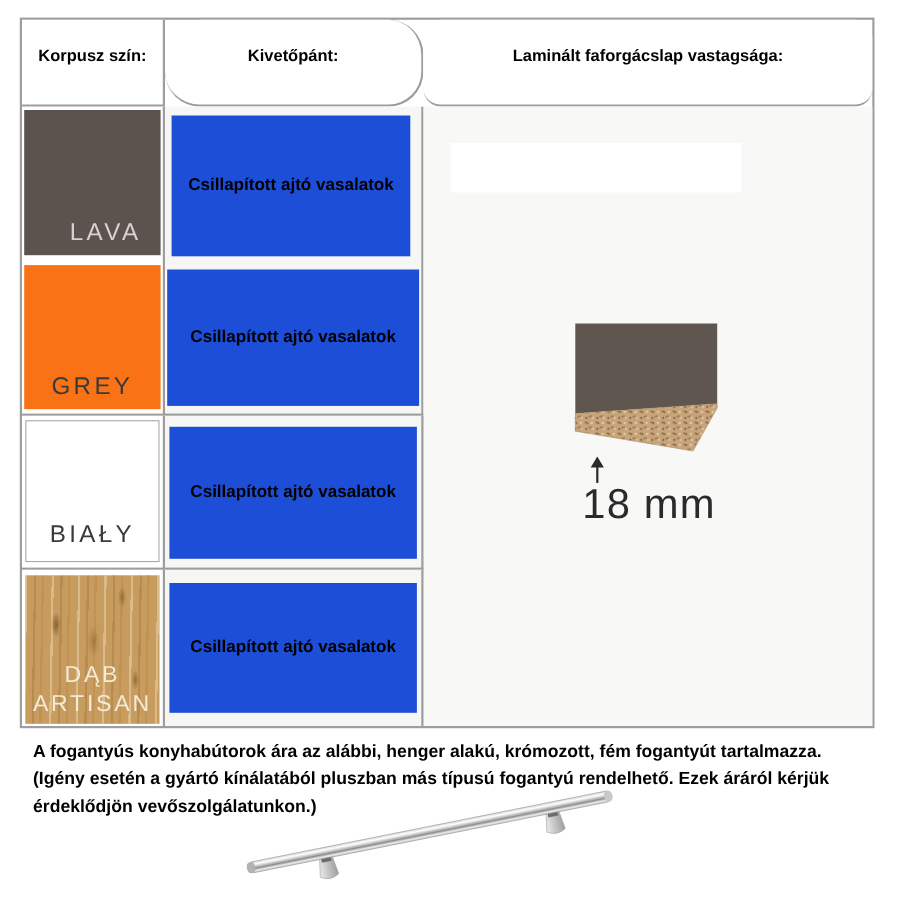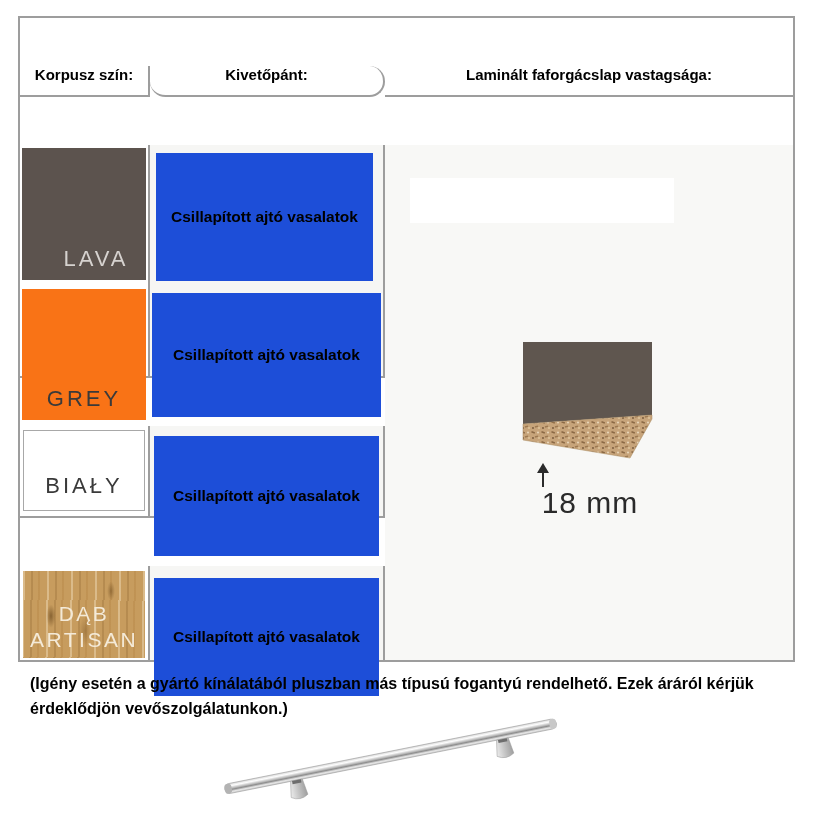--- a/index.html
+++ b/index.html
@@ -8,21 +8,21 @@
     font-family:"Liberation Sans", sans-serif;
     position:relative;overflow:hidden;
   }
   
   .spec-table{
     position:absolute;left:18px;top:16px;width:777px;height:646px;
     box-sizing:border-box;border:2px solid #9d9d9d;background:#ffffff;
     display:grid;grid-template-columns:130px 235px 1fr;
     grid-template-rows:79px 281px 140px 1fr;
   }
-  .cell{position:relative;box-sizing:border-box;background:#ffffff;margin-top:48px;}
+  .cell{position:relative;box-sizing:border-box;background:#ffffff;}
   .b-r{border-right:2px solid #9d9d9d;}
   .b-b{border-bottom:2px solid #9d9d9d;}
   .head{display:flex;align-items:center;justify-content:center;
         font-weight:bold;font-size:15px;color:#000;padding-bottom:12px;text-align:center;}
   .hinge-bg{background:#f6f6f4;}
   .c3-bg{background:#f8f8f6;}
   
   .swatch{position:relative;margin:0 2px;}
   .sw-label{position:absolute;left:0;right:0;bottom:8px;text-align:center;
             font-size:22px;font-weight:300;letter-spacing:3px;}
@@ -52,41 +52,41 @@
             font-weight:bold;font-size:15.5px;color:#000;text-align:center;}
   .hb1{left:6px;right:10px;top:8px;height:128px;}
   .hb2{left:2px;right:2px;top:148px;height:124px;}
   .hb3{left:4px;right:4px;top:10px;height:120px;}
   .hb4{left:4px;right:4px;top:12px;height:118px;}
   
   .blankbox{position:absolute;left:25px;top:33px;width:264px;height:45px;background:#ffffff;}
   .board{position:absolute;left:136px;top:195px;}
   .arrow{position:absolute;left:151px;top:318px;}
   .mm{position:absolute;left:140px;top:341px;width:130px;text-align:center;
-      font-size:30px;color:#2a2a2a;letter-spacing:1px;}
+      font-size:38px;color:#2a2a2a;letter-spacing:1px;}
   
   .footer{position:absolute;left:30px;top:671px;width:785px;
           font-weight:bold;font-size:16px;color:#000;line-height:1.57;}
   .footer div{white-space:nowrap;}
   .handle{position:absolute;left:215px;top:718px;}
 </style>
 </head>
 <body>
 
 <div>
 
   <div class="spec-table">
 
     <div class="cell head b-r b-b" style="grid-column:1;grid-row:1;">
       <span>Korpusz szín:</span>
     </div>
     <div class="cell head b-r b-b" style="grid-column:2;grid-row:1;border-radius:32px;">
       <span>Kivetőpánt:</span>
     </div>
-    <div class="cell head b-b" style="grid-column:3;grid-row:1;">
+    <div class="cell head b-b" style="grid-column:3;grid-row:1;border-radius:16px;">
       <span>Laminált faforgácslap vastagsága:</span>
     </div>
 
     <div class="cell b-r b-b" style="grid-column:1;grid-row:2;">
       <div class="swatch lava">
         <span class="sw-label">LAVA</span>
       </div>
       <div class="swatch greysw">
         <span class="sw-label">GREY</span>
       </div>
@@ -144,20 +144,21 @@
     </div>
     <div class="cell hinge-bg b-r" style="grid-column:2;grid-row:4;">
       <div class="hingebox hb4">
         <span>Csillapított ajtó vasalatok</span>
       </div>
     </div>
 
   </div>
 
   <div class="footer">
+    <div>A fogantyús konyhabútorok ára az alábbi, henger alakú, krómozott, fém fogantyút tartalmazza.</div>
     <div>(Igény esetén a gyártó kínálatából pluszban más típusú fogantyú rendelhető. Ezek áráról kérjük</div>
     <div>érdeklődjön vevőszolgálatunkon.)</div>
   </div>
 
   <svg class="handle" width="370" height="100" viewBox="0 0 370 100">
     <defs>
       <linearGradient id="chrome" x1="0" y1="0" x2="0" y2="1">
         <stop offset="0" stop-color="#d9d9d9"></stop>
         <stop offset="0.25" stop-color="#fdfdfd"></stop>
         <stop offset="0.5" stop-color="#b9b9b9"></stop>

